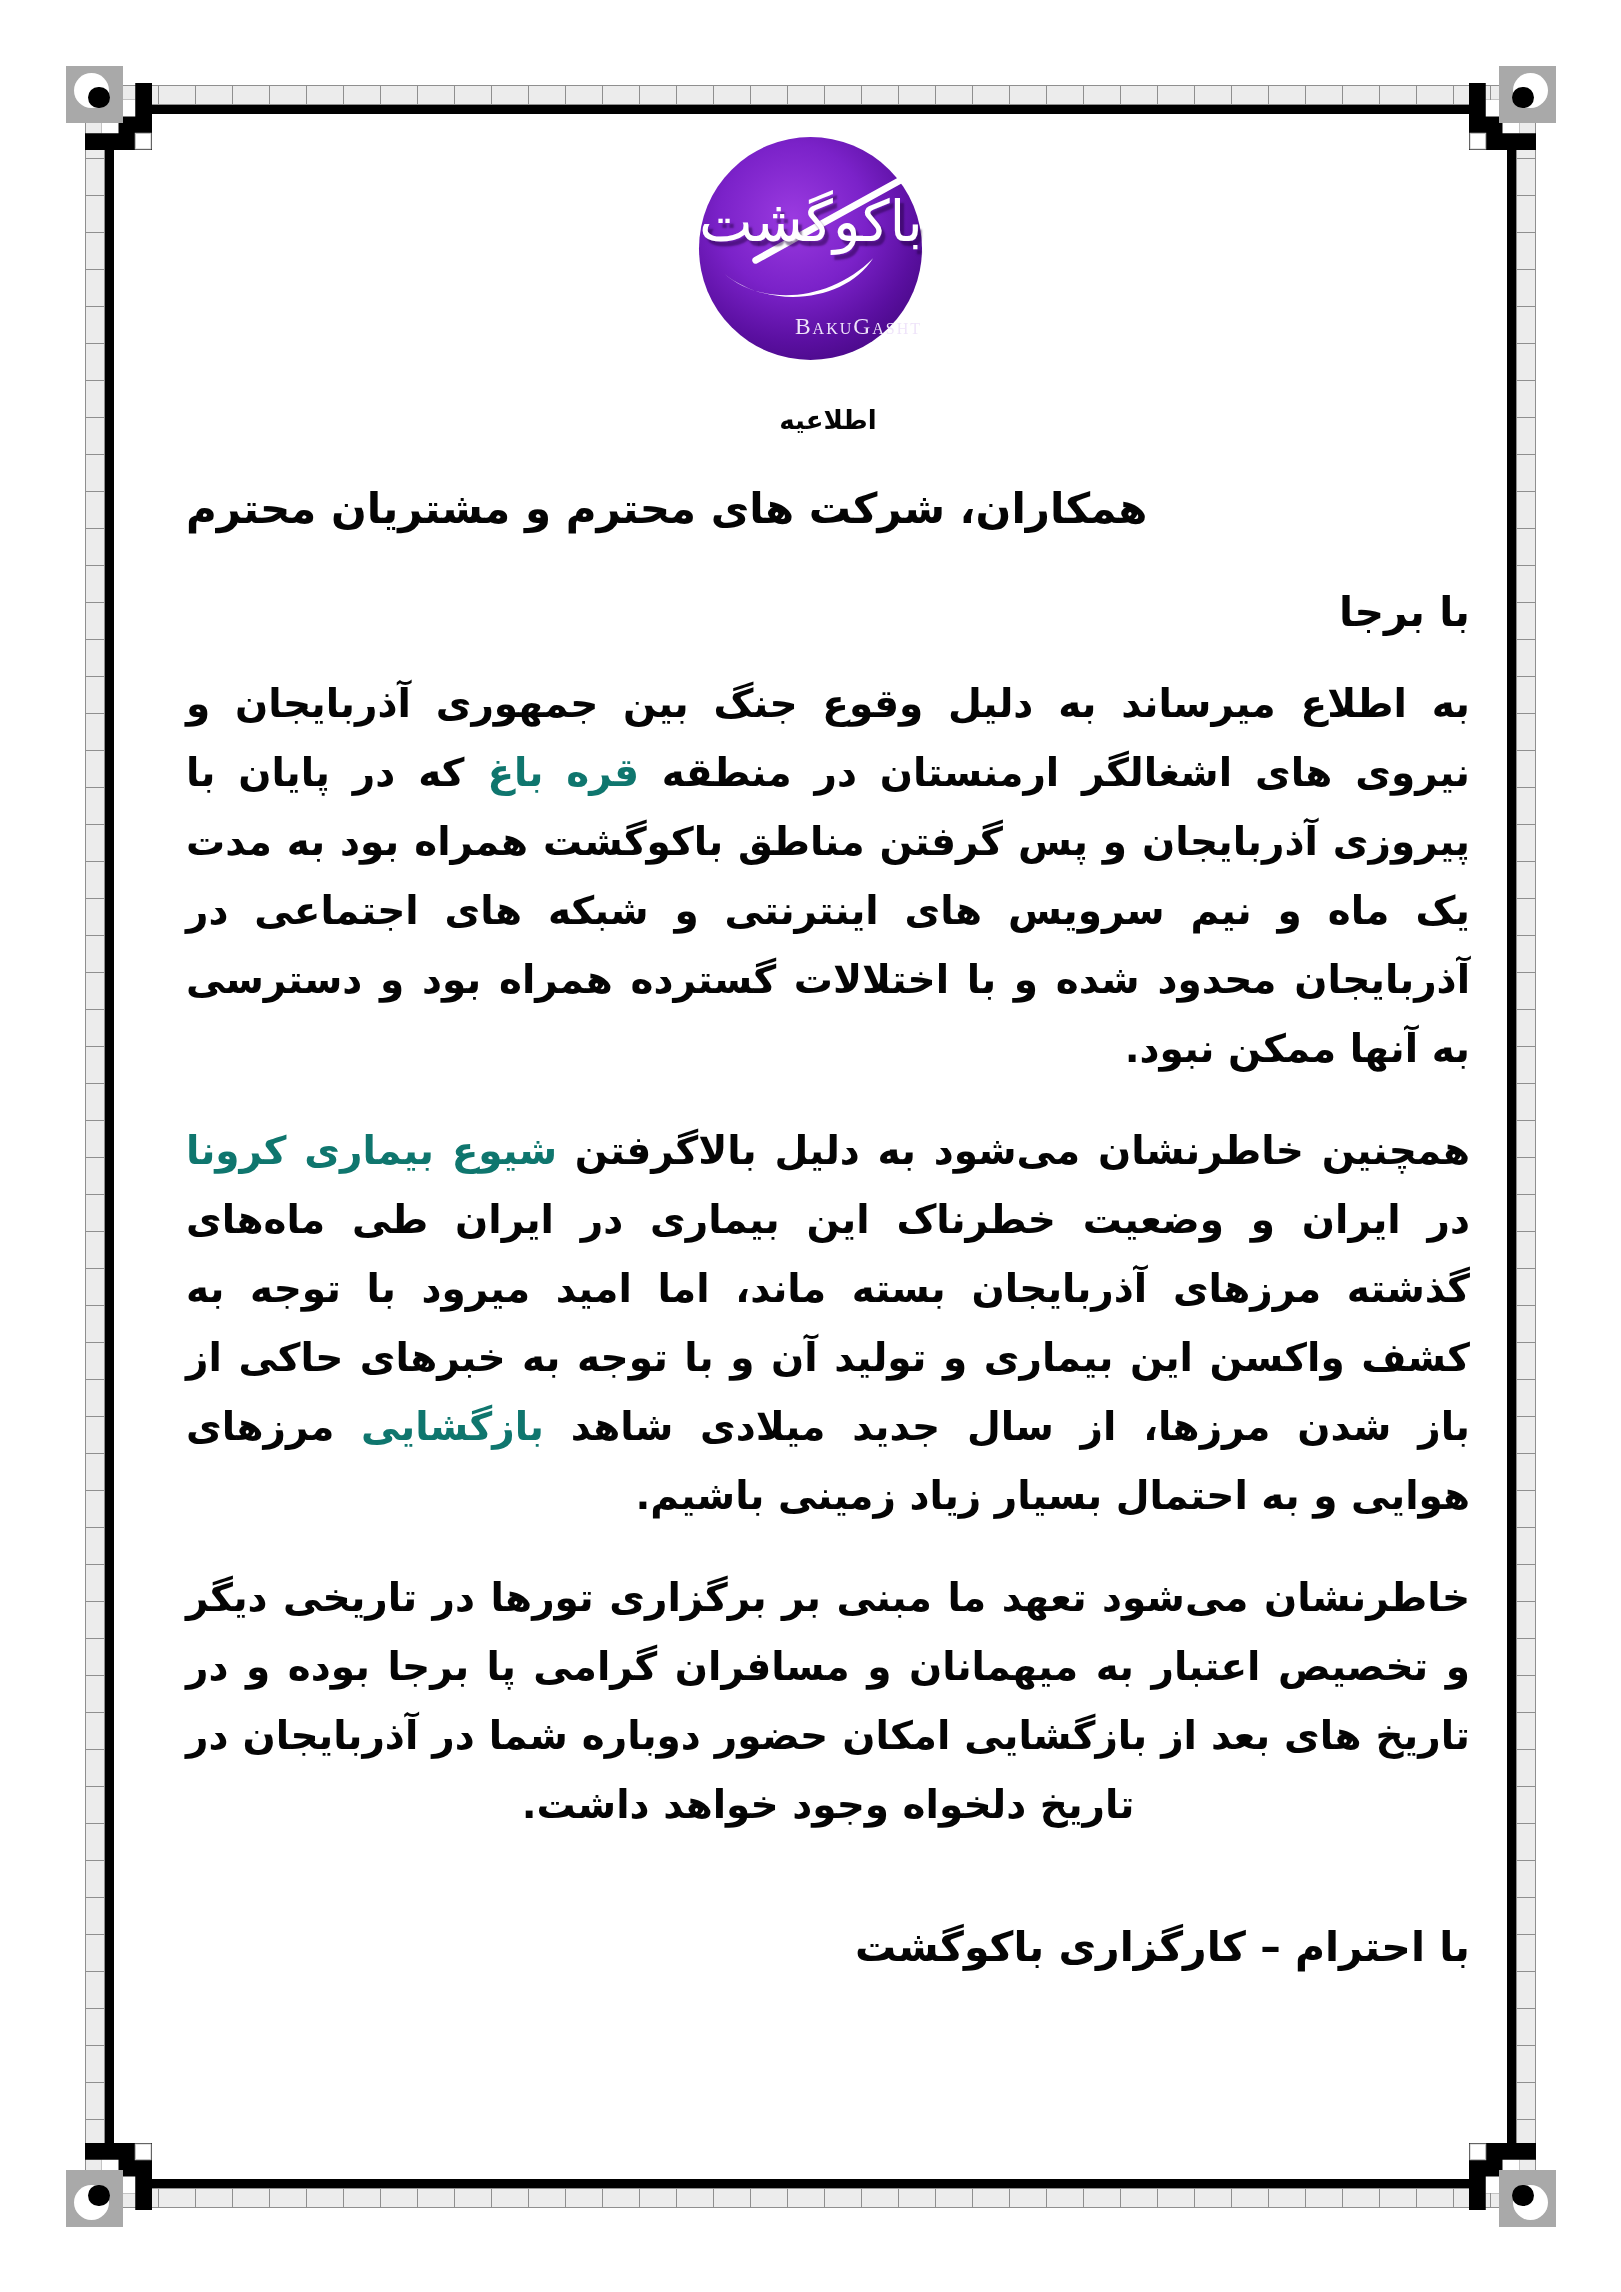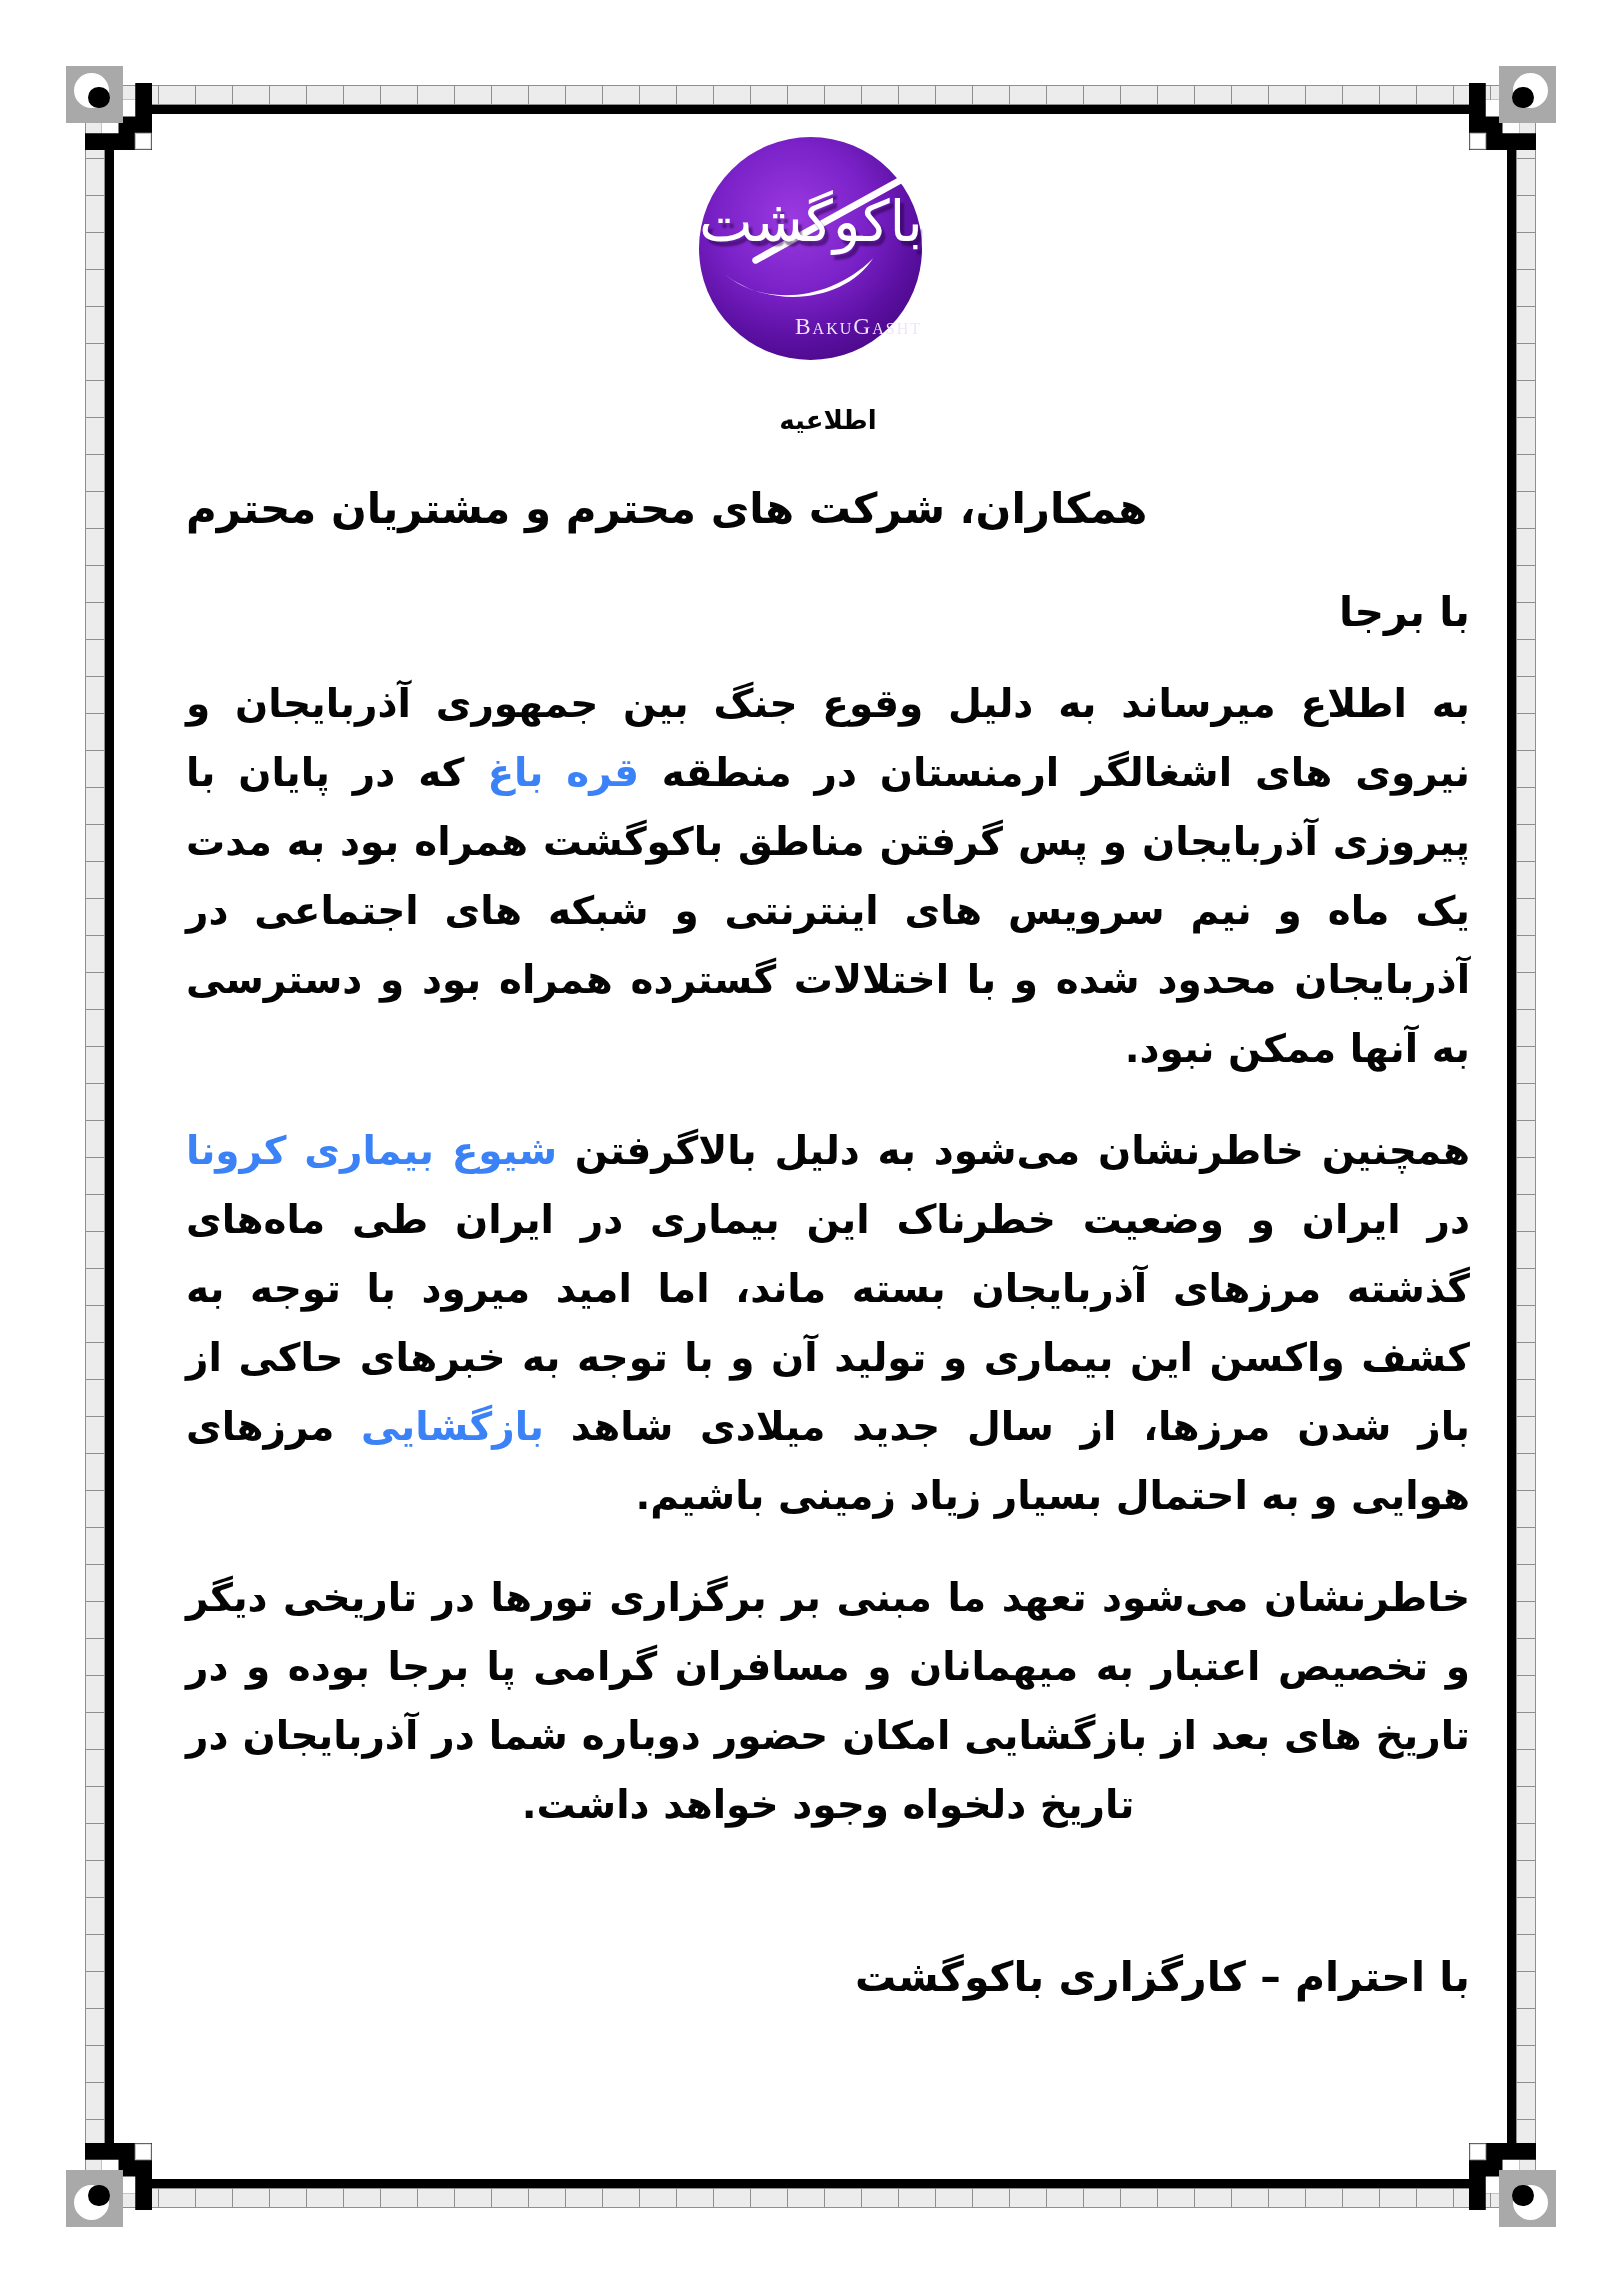--- a/index.html
+++ b/index.html
@@ -67,22 +67,22 @@
   }
   .title    { font-size:26px; line-height:61px; text-align:center; }
   .subtitle { font-size:42px; line-height:61px; text-align:left; margin-top:27.4px; }
   .greeting { font-size:41px; line-height:61px; text-align:right;  margin-top:43px; }
   .para {
     font-size:39px; line-height:69px; text-align:justify;
     margin:25.5px 0 0 0;
   }
   .para.p2, .para.p3 { margin-top:33px; }
   .para.last-center { text-align-last:center; }
-  .hl { color:#3b82f6; }
-  .signature { font-size:41px; line-height:61px; text-align:right; margin-top:108px; }
+  .hl { color:#0f766e; }
+  .signature { font-size:41px; line-height:61px; text-align:right; margin-top:78px; }
 </style>
 </head>
 <body>
 
 <div class="page">
 
   <div class="band band-h band-top"></div>
   <div class="band band-h band-bottom"></div>
   <div class="band band-v band-left"></div>
   <div class="band band-v band-right"></div>

